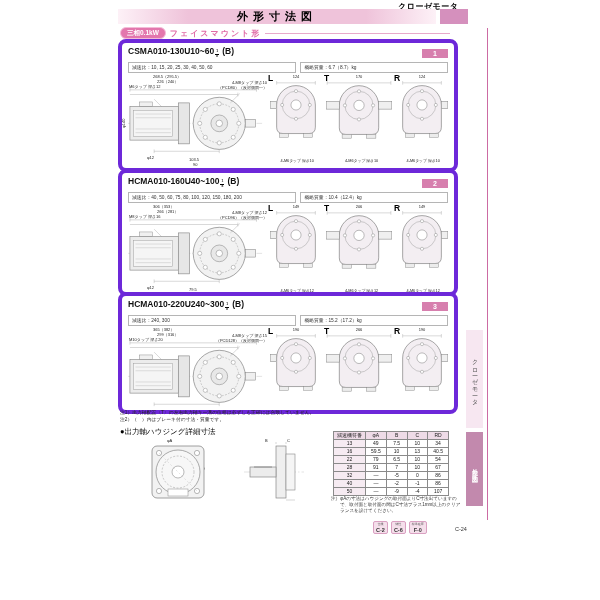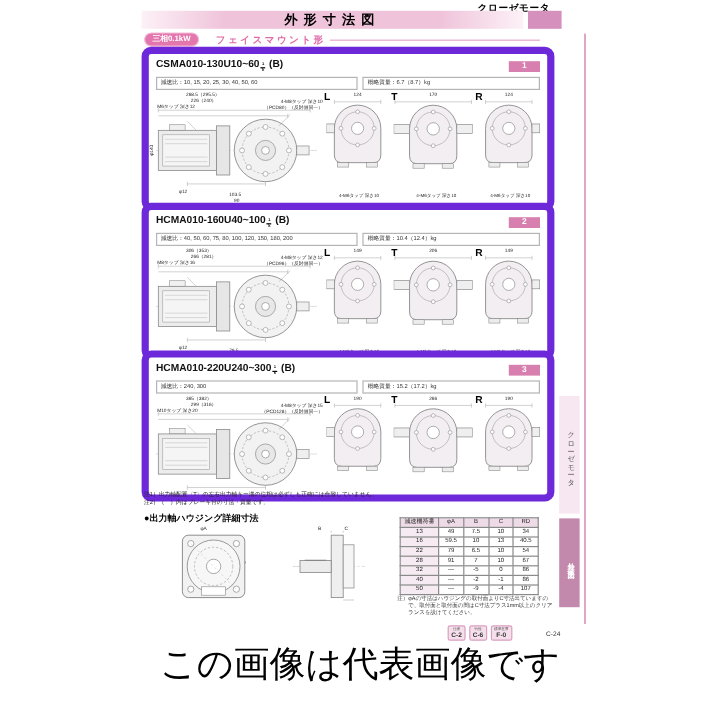--- a/index.html
+++ b/index.html
@@ -10,25 +10,25 @@
   
   .brand{position:absolute;top:1px;left:280px;font-size:8px;font-weight:bold;letter-spacing:.5px;color:#000;}
   .title-bar{position:absolute;left:0;top:9px;width:318px;height:15px;
     background:linear-gradient(90deg,#fdf1f7,#efc3da 22%,#efc3da 78%,#fdf1f7);
     display:flex;align-items:center;justify-content:center;font-size:11px;font-weight:bold;letter-spacing:5px;color:#000;}
   .title-end{position:absolute;left:322px;top:9px;width:28px;height:15px;background:#d590bd;}
 
   .series-row{position:absolute;left:2px;top:27px;width:330px;height:12px;display:flex;align-items:center;}
   .series-pill{background:#e377ad;color:#fff;font-size:6.5px;font-weight:bold;border-radius:6px;
     padding:1px 6px;line-height:8px;border:1px solid #f3bcd8;}
-  .mount{color:#e06aa6;font-size:8px;font-weight:bold;letter-spacing:2px;margin-left:14px;white-space:nowrap;}
+  .mount{color:#e06aa6;font-size:8px;font-weight:bold;letter-spacing:2px;margin-left:4px;white-space:nowrap;}
   .series-line{flex:1;height:1px;background:#e8a9cb;margin-left:4px;}
 
   
-  .box{position:absolute;left:0;width:332px;border:6px solid #6d28d9;border-radius:8px;background:#fff;overflow:hidden;}
+  .box{position:absolute;left:0;width:332px;border:4px solid #6d28d9;border-radius:8px;background:#fff;overflow:hidden;}
   .box1{top:39px;height:125px;} .box2{top:169px;height:119px;} .box3{top:292px;height:114px;}
   .box-head{display:flex;align-items:center;padding:3px 6px 0 6px;}
   .model{font-size:8.5px;font-weight:bold;white-space:nowrap;}
   .frac{display:inline-flex;flex-direction:column;align-items:center;font-size:3.4px;line-height:3.2px;
     transform:translateY(-2px);margin:0 1px;font-weight:bold;}
   .fline{width:4px;border-top:.6px solid #000;margin:.4px 0;}
   .mtail{margin-left:2px;}
   .badge{margin-left:auto;width:26px;height:9px;background:#d77fae;color:#fff;font-size:7px;font-weight:bold;
     text-align:center;line-height:9px;}
   .info-row{display:flex;gap:4px;margin:2px 6px 0 6px;}
@@ -49,21 +49,21 @@
   .p1{left:146px;} .p2{left:202px;} .p3{left:272px;}
   .vletter{position:absolute;left:-2px;top:-2px;font-size:8.5px;font-weight:bold;color:#000;background:none;}
   .vdim{position:absolute;top:-1px;left:0;width:100%;text-align:center;font-size:4px;color:#222;}
   .vblock svg{position:absolute;left:0;top:6px;}
   .vtap{position:absolute;bottom:0;left:-4px;width:120%;text-align:center;font-size:3.8px;color:#222;white-space:nowrap;}
 
   
   .foot{position:absolute;left:2px;top:409px;font-size:4.8px;line-height:7px;color:#222;white-space:nowrap;}
 
   
-  .h-heading{position:absolute;left:2px;top:427px;font-size:7.5px;font-weight:bold;color:#000;}
+  .h-heading{position:absolute;left:2px;top:427px;font-size:7.5px;font-weight:normal;color:#000;}
   .h-draws{position:absolute;left:28px;top:440px;width:180px;height:80px;}
   .h-front{position:absolute;left:0;top:2px;}
   .h-side{position:absolute;left:96px;top:2px;}
   .hd{position:absolute;font-size:4px;color:#222;background:#fff;padding:0 1px;}
   .hd.a{left:20px;top:-2px;} .hd.rd{left:52px;top:26px;} .hd.b{left:118px;top:-2px;} .hd.c{left:140px;top:-2px;}
 
   table.htable{position:absolute;left:215px;top:431px;width:116px;border-collapse:collapse;
     font-size:5px;color:#222;table-layout:fixed;}
   .htable th,.htable td{border:1px solid #8a8a8a;height:7px;text-align:center;padding:0;font-weight:normal;line-height:7px;}
   .htable th{background:#eedbe7;}
@@ -628,15 +628,14 @@
       </span>
     </div>
     <div class="pagenum">C-24</div>
   </div>
 
   <div class="edge-line"></div>
   <div class="side-tab tab1">クローゼモータ</div>
   <div class="side-tab tab2">外形寸法図</div>
 
   <div class="caption">
-    <div>この画像は代表画像です</div>
   </div>
 </div>
 
 </body></html>

